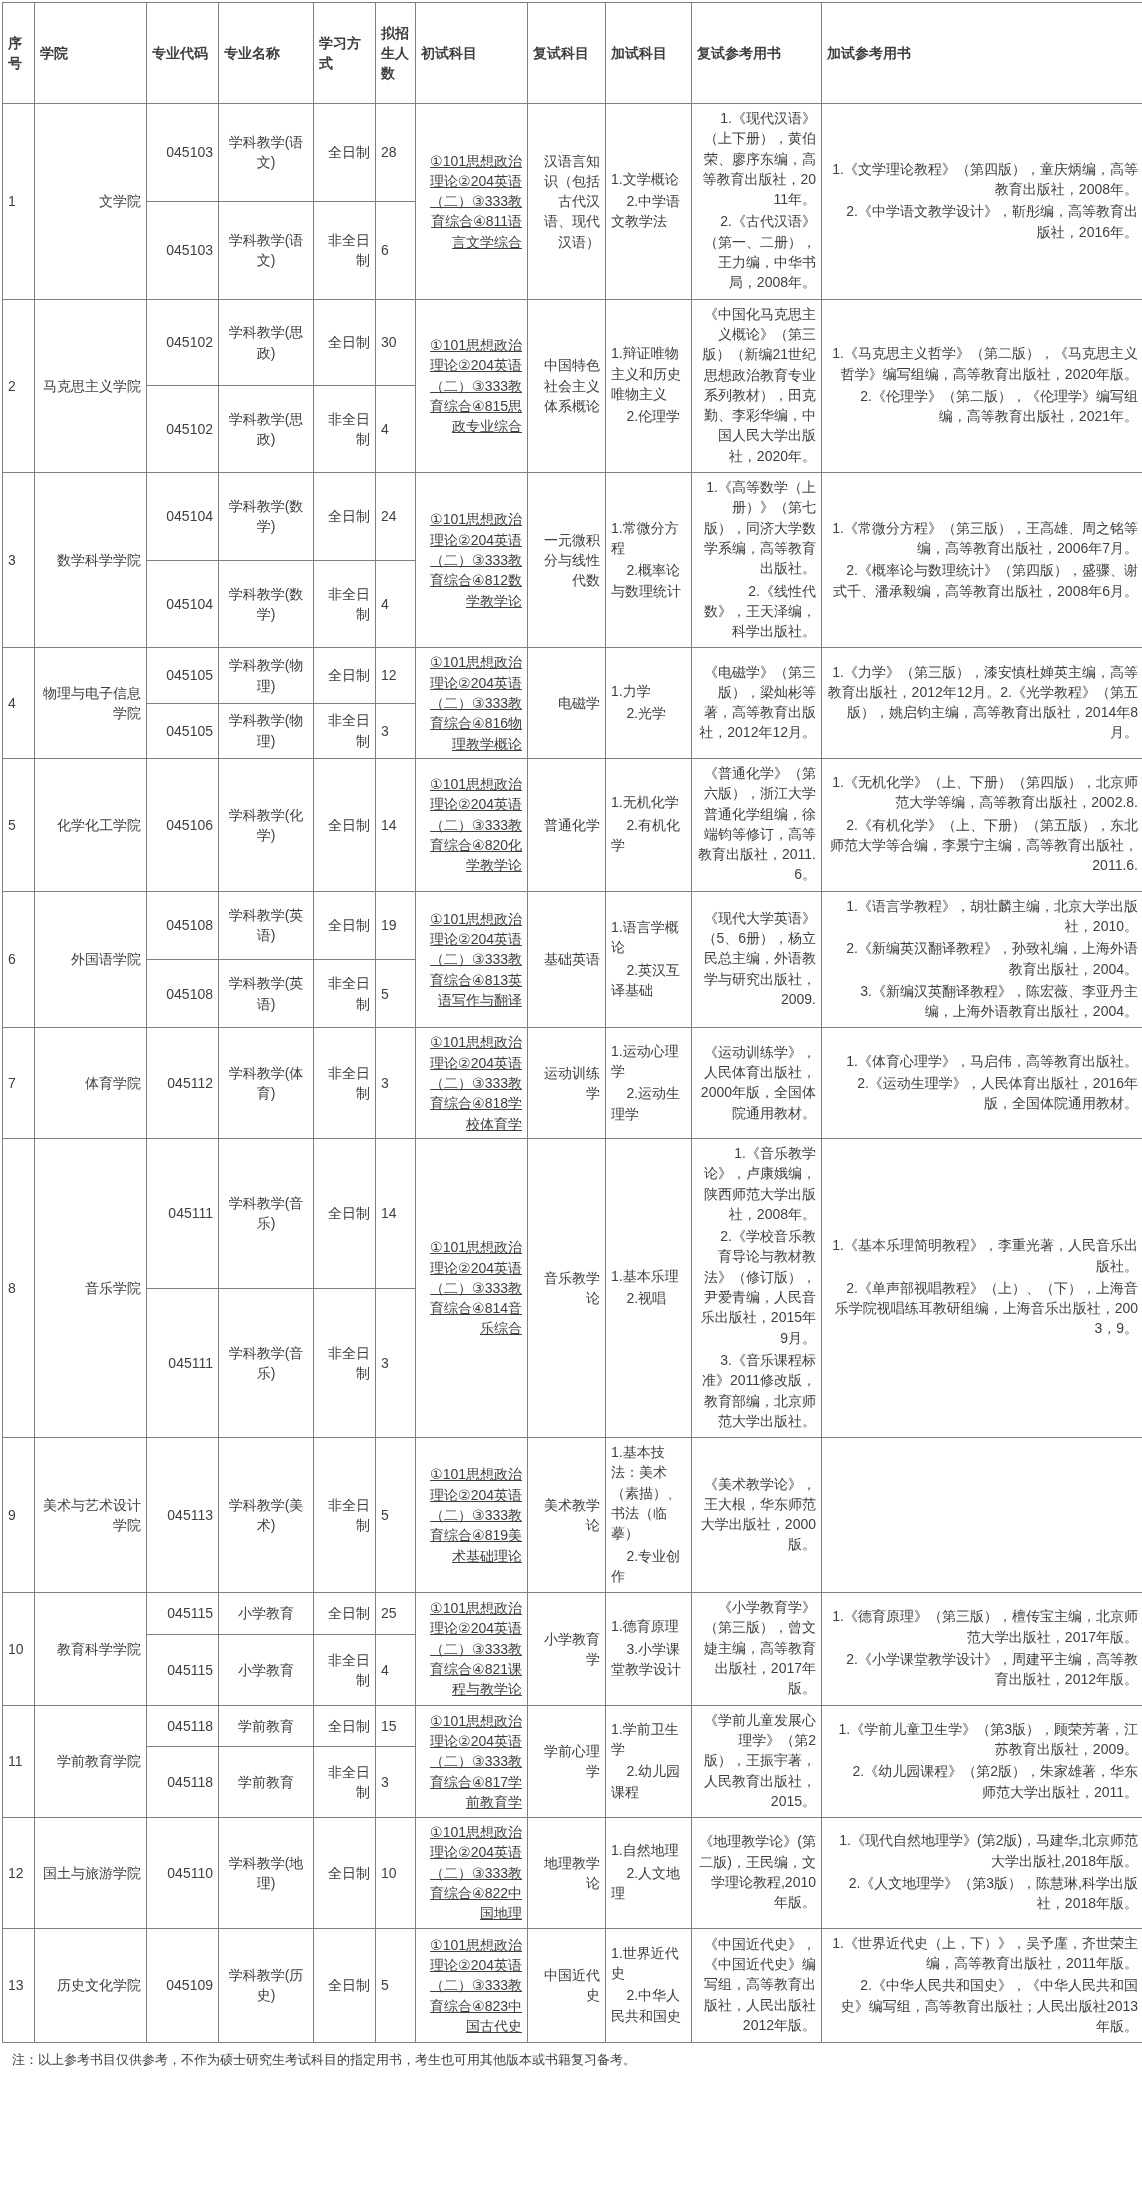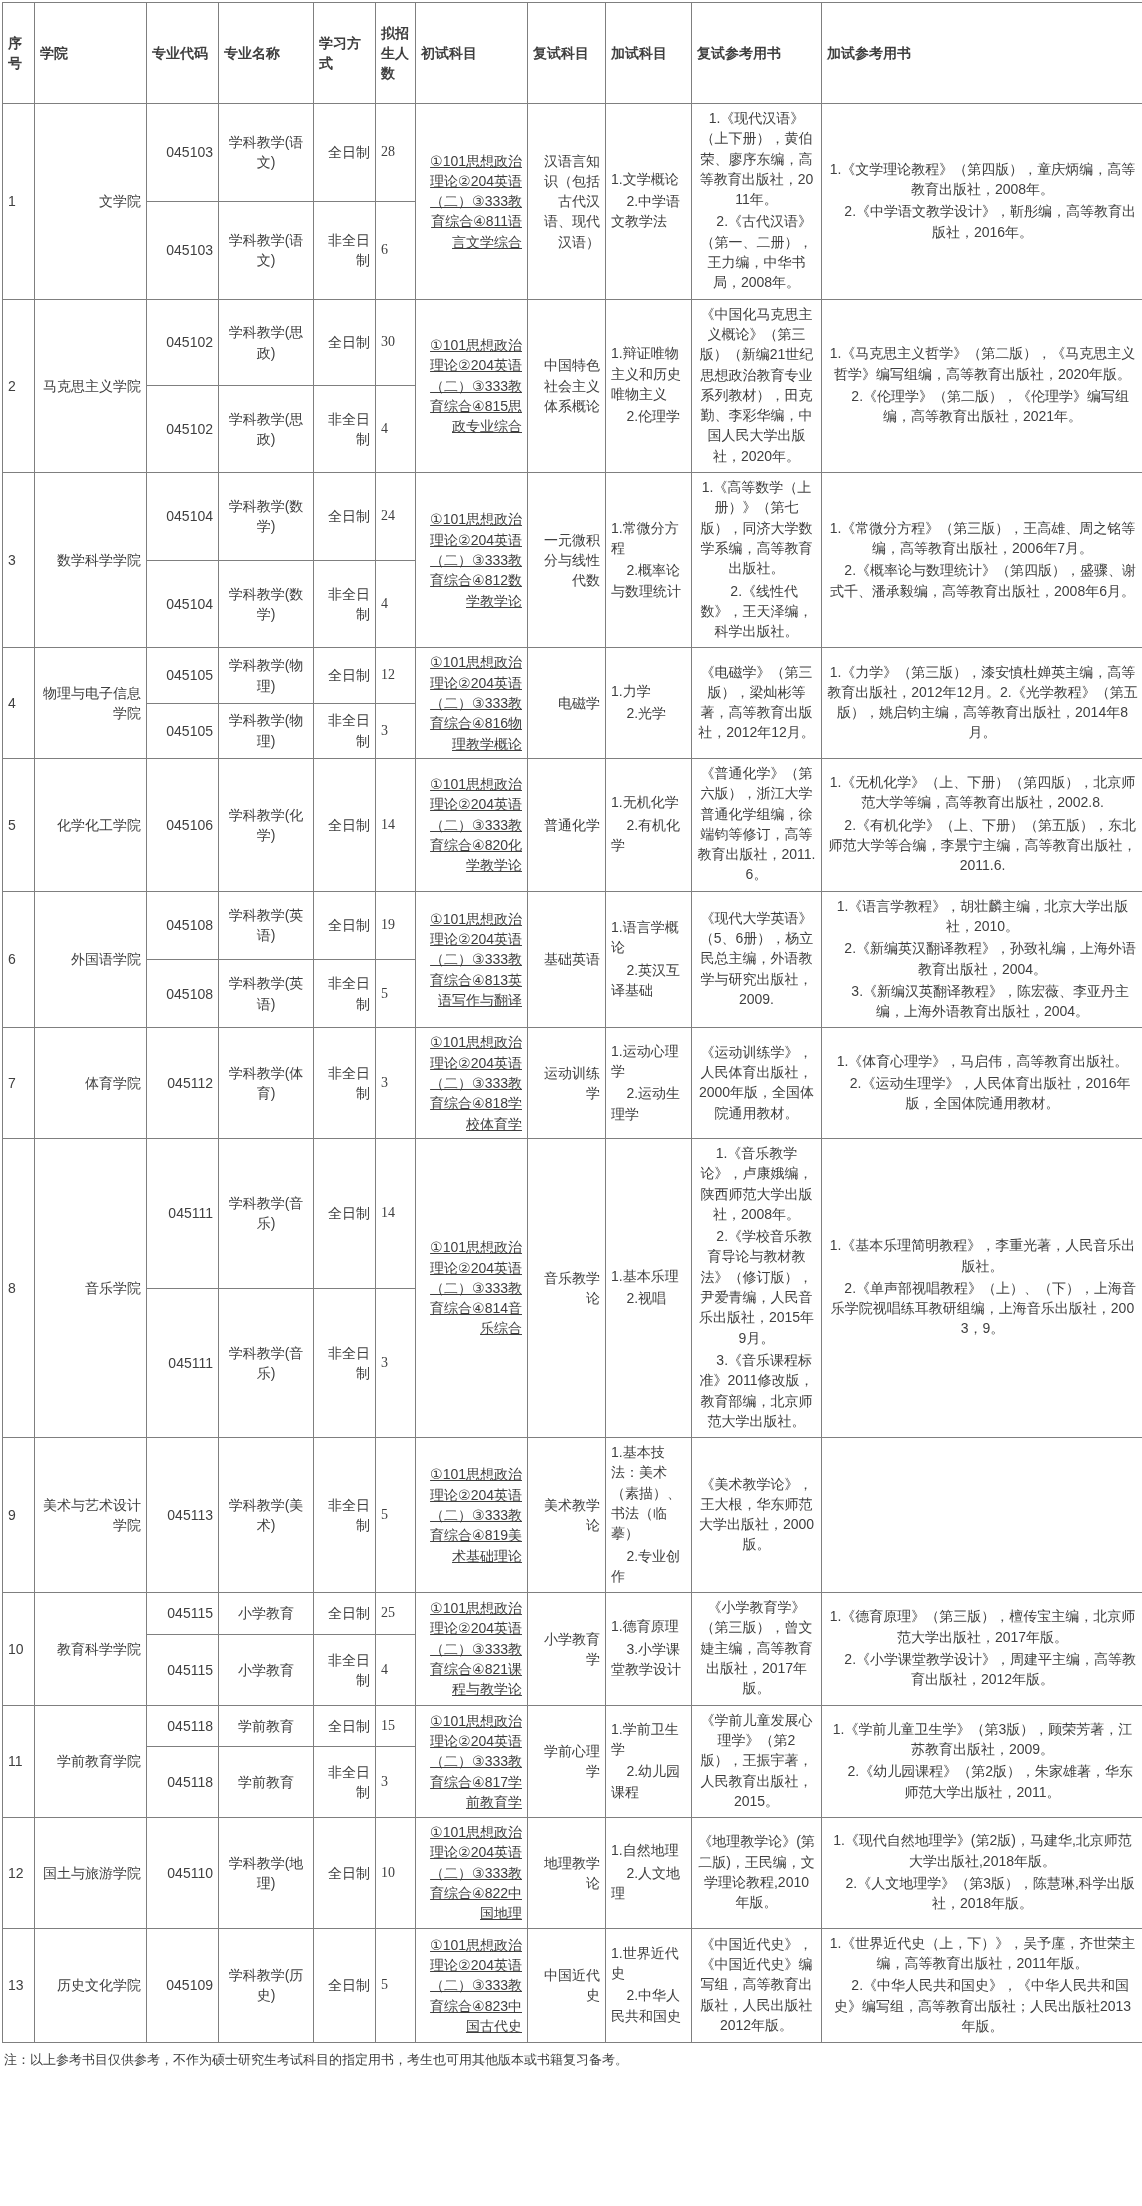--- a/index.html
+++ b/index.html
@@ -29,31 +29,31 @@
     text-align:left;
     height:92px;
     color:#3f3f3f;
     background:#ffffff;
   }
   td.c-no{ text-align:left; }
   td.c-college{ text-align:right; }
   td.c-code{ text-align:right; }
   td.c-name{ text-align:center; }
   td.c-mode{ text-align:right; }
-  td.c-count{ text-align:left; padding-left:8px;font-family:Liberation Serif, serif; }
+  td.c-count{ text-align:left; padding-left:8px; }
   td.c-initial{ text-align:right;text-decoration:underline; }
   td.c-retest{ text-align:right; }
   td.c-addsub{ text-align:left; }
-  td.c-books{ text-align:center; }
+  td.c-books{ text-align:right; }
   .book{ margin:0 0 2px 0; }
   .book.indent{ text-indent:1.1em; }
   .note{
     font-size:13px;
     color:#3f3f3f;
-    padding:6px 2px 10px 4px;
+    padding:6px 2px 10px 12px;
     line-height:1.4;
   }
 </style>
 </head>
 <body>
 
 <table class="adm">
   <colgroup>
     <col style="width:32px">
       <col style="width:112px">

